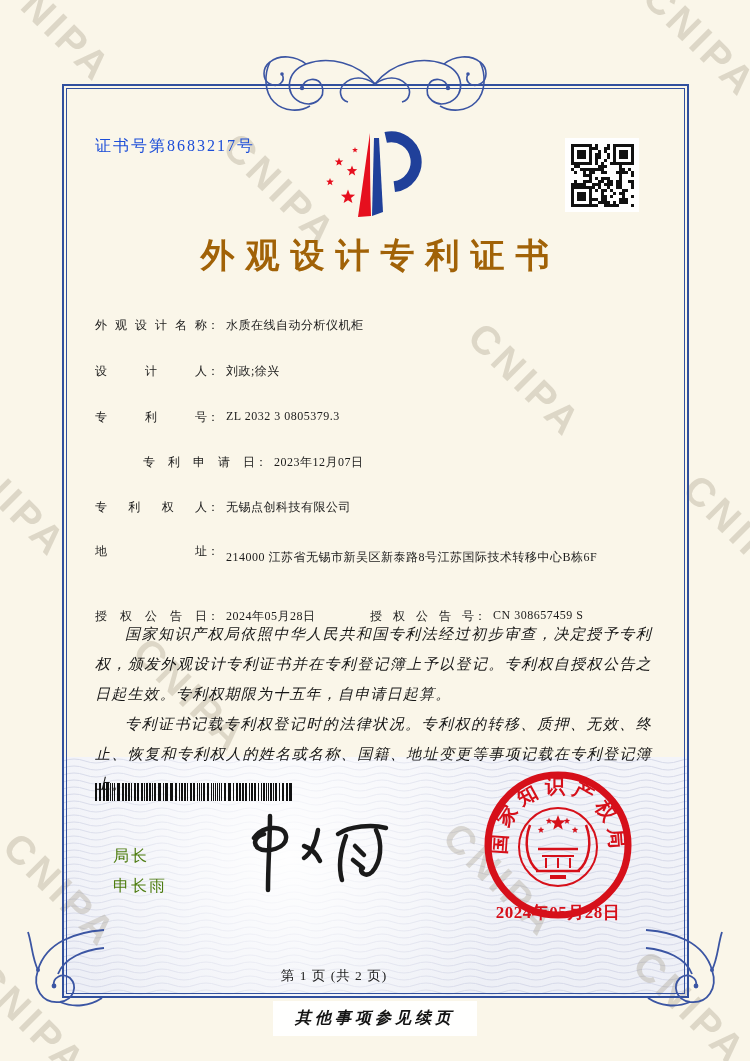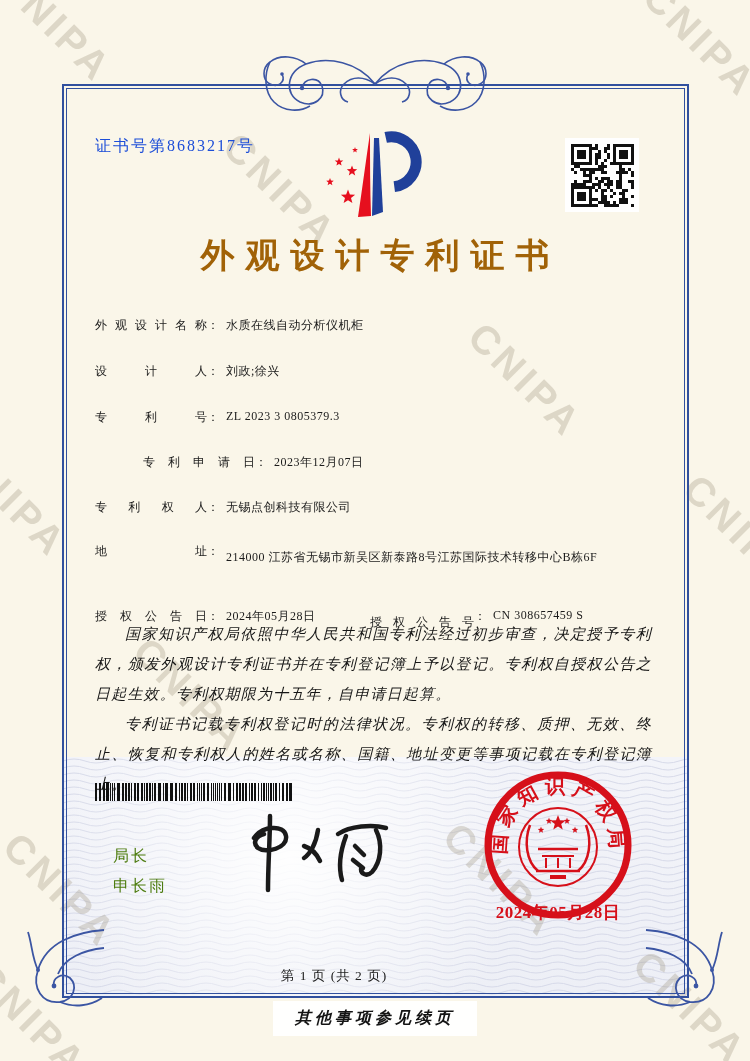--- a/index.html
+++ b/index.html
@@ -55,21 +55,21 @@
   
   .row{ position:absolute; left:95px; font-size:12px; color:#1b1b1b; white-space:nowrap;}
   .flabel{
     display:inline-block; width:112px; vertical-align:top;
     text-align:justify; text-align-last:justify; text-justify:inter-character;
   }
   .colon{ display:inline-block; vertical-align:top; }
   .fvalue{ display:inline-block; margin-left:7px; vertical-align:top; letter-spacing:0.5px;}
   .fvalue.wrap{ white-space:normal; width:470px; line-height:28px; }
   .grant2{ position:absolute; left:275px; top:0; }
-  .grant2 .flabel{ width:104px;margin-top:6px; }
+  .grant2 .flabel{ width:104px; }
   
   .paras{ position:absolute; left:95px; top:619px; width:557px; }
   .paras p{
     font-size:15px; font-style:italic; line-height:30px;
     letter-spacing:1.2px; text-align:justify; text-indent:2em; color:#161616;
   }
   
   .barcode{ position:absolute; left:95px; top:783px; }
   .signer{
     position:absolute; left:113px; top:841px;
@@ -409,21 +409,21 @@
 
   <div class="title">外观设计专利证书</div>
 
   <div class="row" style="top:317px;">
     <span class="flabel">外观设计名称</span><span class="colon">：</span><span class="fvalue">水质在线自动分析仪机柜</span>
   </div>
   <div class="row" style="top:363px;">
     <span class="flabel">设计人</span><span class="colon">：</span><span class="fvalue">刘政;徐兴</span>
   </div>
   <div class="row" style="top:409px;">
-    <span class="flabel">专利号</span><span class="colon">：</span><span class="fvalue">ZL 2023 3 0805379.3</span>
+    <span class="flabel">专利号</span><span class="colon">：</span><span class="fvalue">ZL 2032 3 0805379.3</span>
   </div>
   <div class="row" style="top:454px;margin-left:48px;">
     <span class="flabel">专利申请日</span><span class="colon">：</span><span class="fvalue">2023年12月07日</span>
   </div>
   <div class="row" style="top:499px;">
     <span class="flabel">专利权人</span><span class="colon">：</span><span class="fvalue">无锡点创科技有限公司</span>
   </div>
   <div class="row" style="top:543px;">
     <span class="flabel">地址</span><span class="colon">：</span><span class="fvalue wrap">214000 江苏省无锡市新吴区新泰路8号江苏国际技术转移中心B栋6F</span>
   </div>

